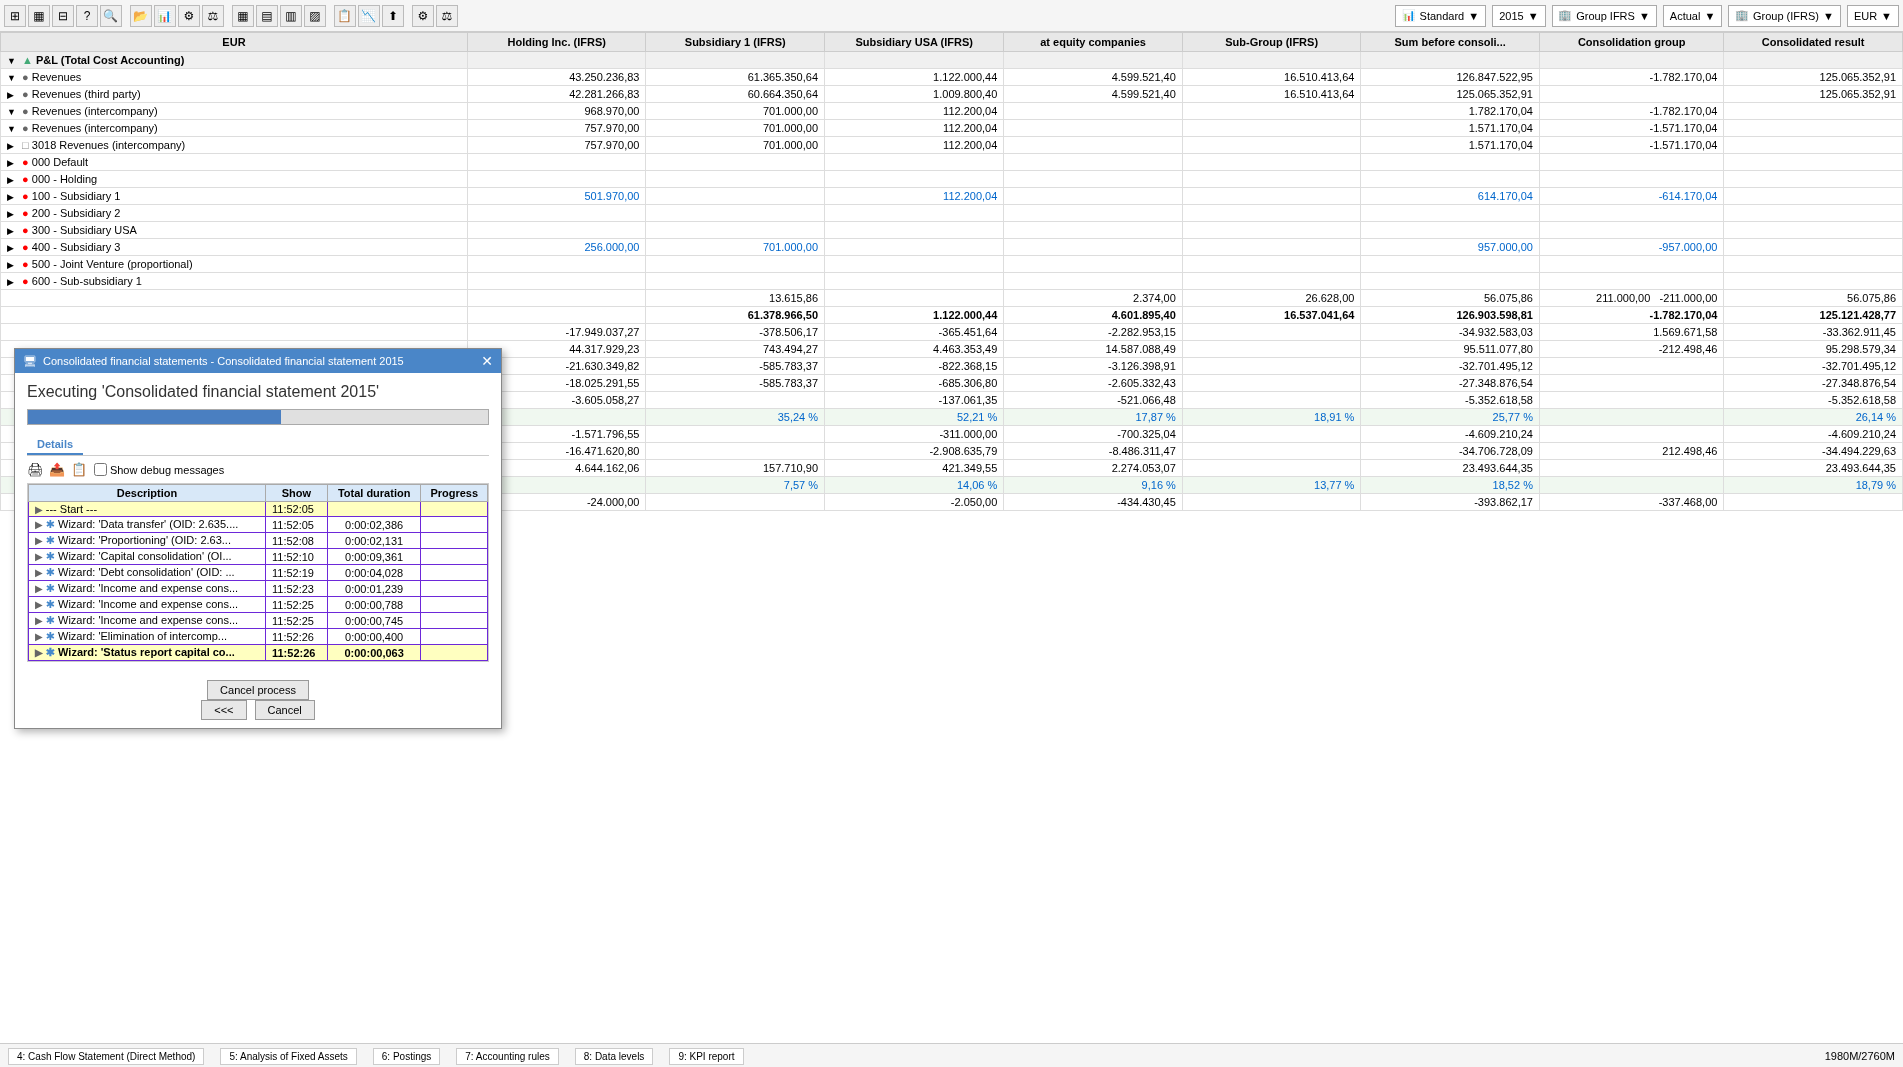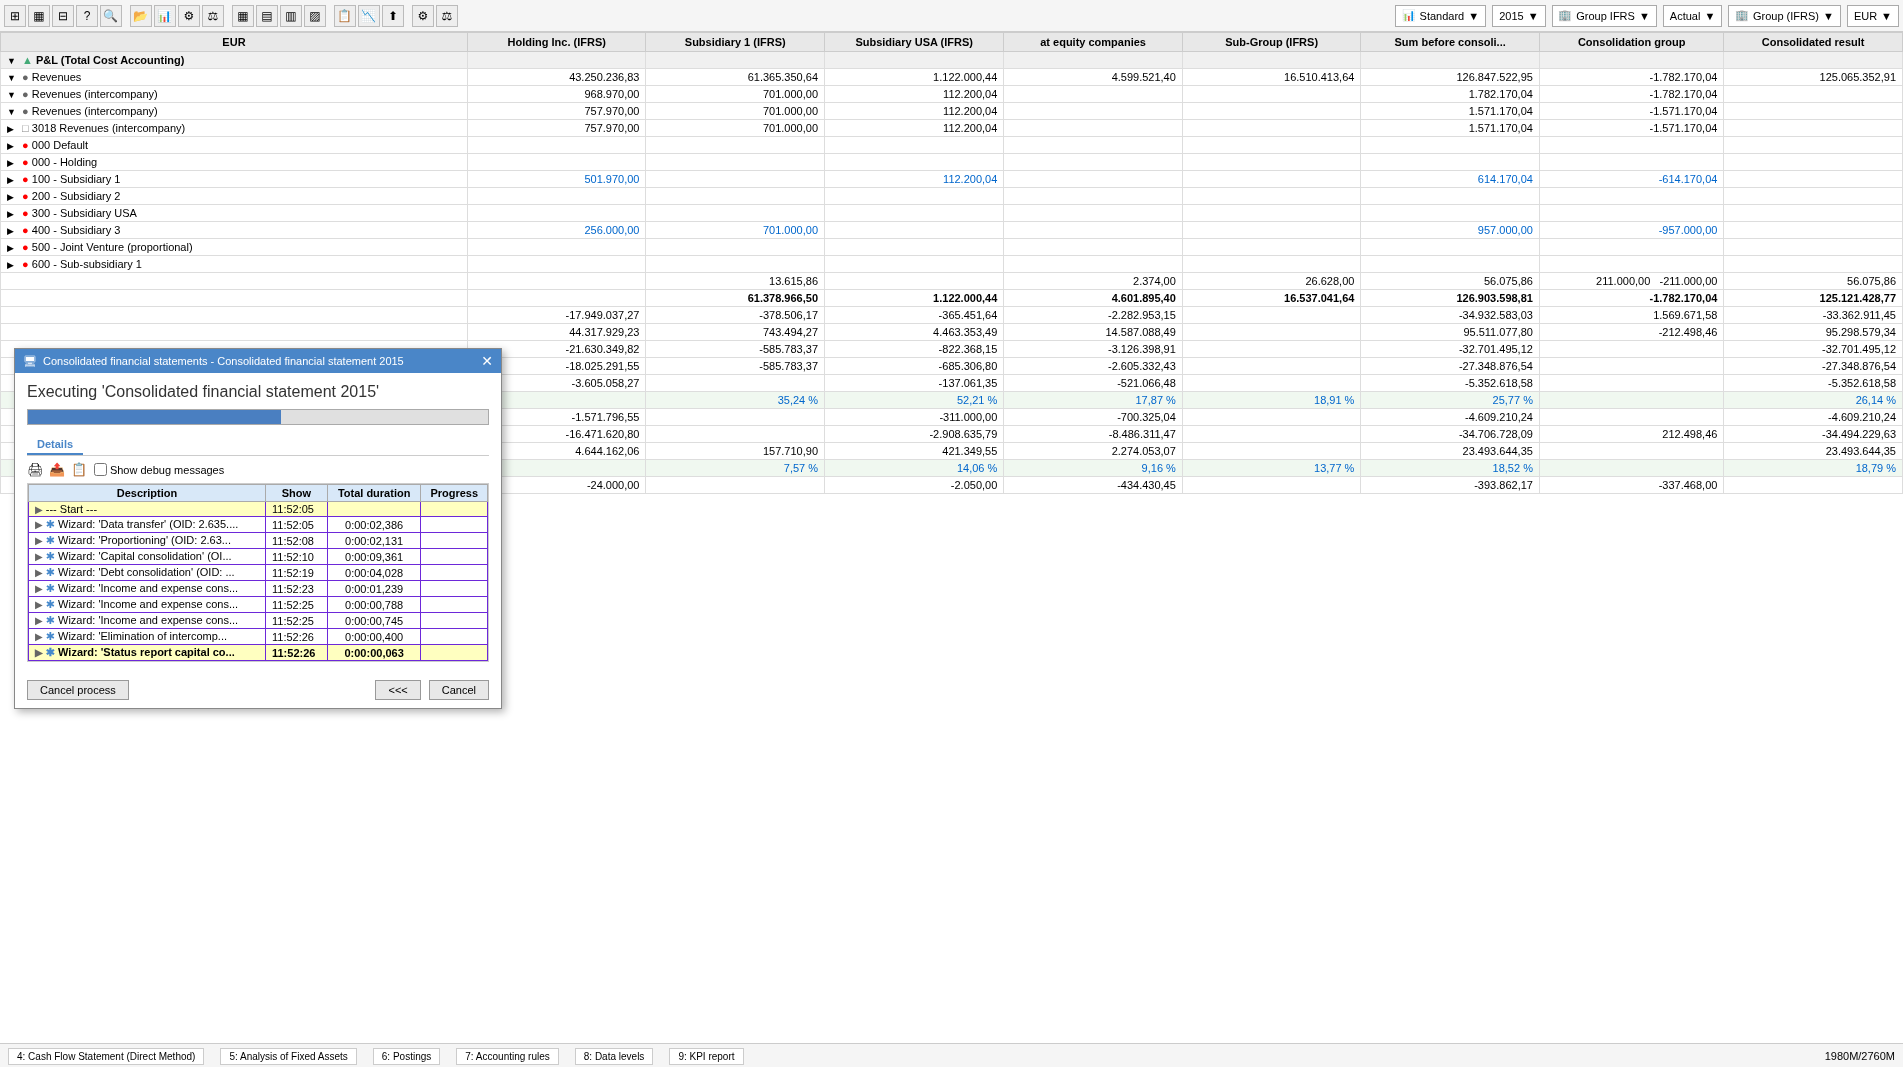--- a/index.html
+++ b/index.html
@@ -214,20 +214,21 @@
     }
     .log-table td.time-col { text-align: left; white-space: nowrap; }
     .log-table td.dur-col { text-align: center; white-space: nowrap; }
     .expand-btn { cursor: pointer; color: #666; font-size: 10px; }
 
     .modal-footer {
       padding: 8px 12px;
       display: flex;
       justify-content: space-between;
       align-items: center;
+      flex-direction: column;
     }
     .btn {
       padding: 3px 12px;
       border: 1px solid #999;
       background: #e8e8e8;
       cursor: pointer;
       font-size: 11px;
     }
 
     .table-scroll {
@@ -354,20 +355,35 @@
           <td class="num">43.250.236,83</td>
           <td class="num">61.365.350,64</td>
           <td class="num">1.122.000,44</td>
           <td class="num">4.599.521,40</td>
           <td class="num">16.510.413,64</td>
           <td class="num">126.847.522,95</td>
           <td class="num">-1.782.170,04</td>
           <td class="num">125.065.352,91</td>
         </tr>
 
+        <tr>
+          <td class="label indent-2">
+            <span class="tree-icon">▶</span>
+            <span style="color:#666">●</span>
+            <span> Revenues (third party)</span>
+          </td>
+          <td class="num">42.281.266,83</td>
+          <td class="num">60.664.350,64</td>
+          <td class="num">1.009.800,40</td>
+          <td class="num">4.599.521,40</td>
+          <td class="num">16.510.413,64</td>
+          <td class="num">125.065.352,91</td>
+          <td class="num"></td>
+          <td class="num">125.065.352,91</td>
+        </tr>
 
         <tr>
           <td class="label indent-2">
             <span class="tree-icon">▼</span>
             <span style="color:#666">●</span>
             <span> Revenues (intercompany)</span>
           </td>
           <td class="num">968.970,00</td>
           <td class="num">701.000,00</td>
           <td class="num">112.200,04</td>

